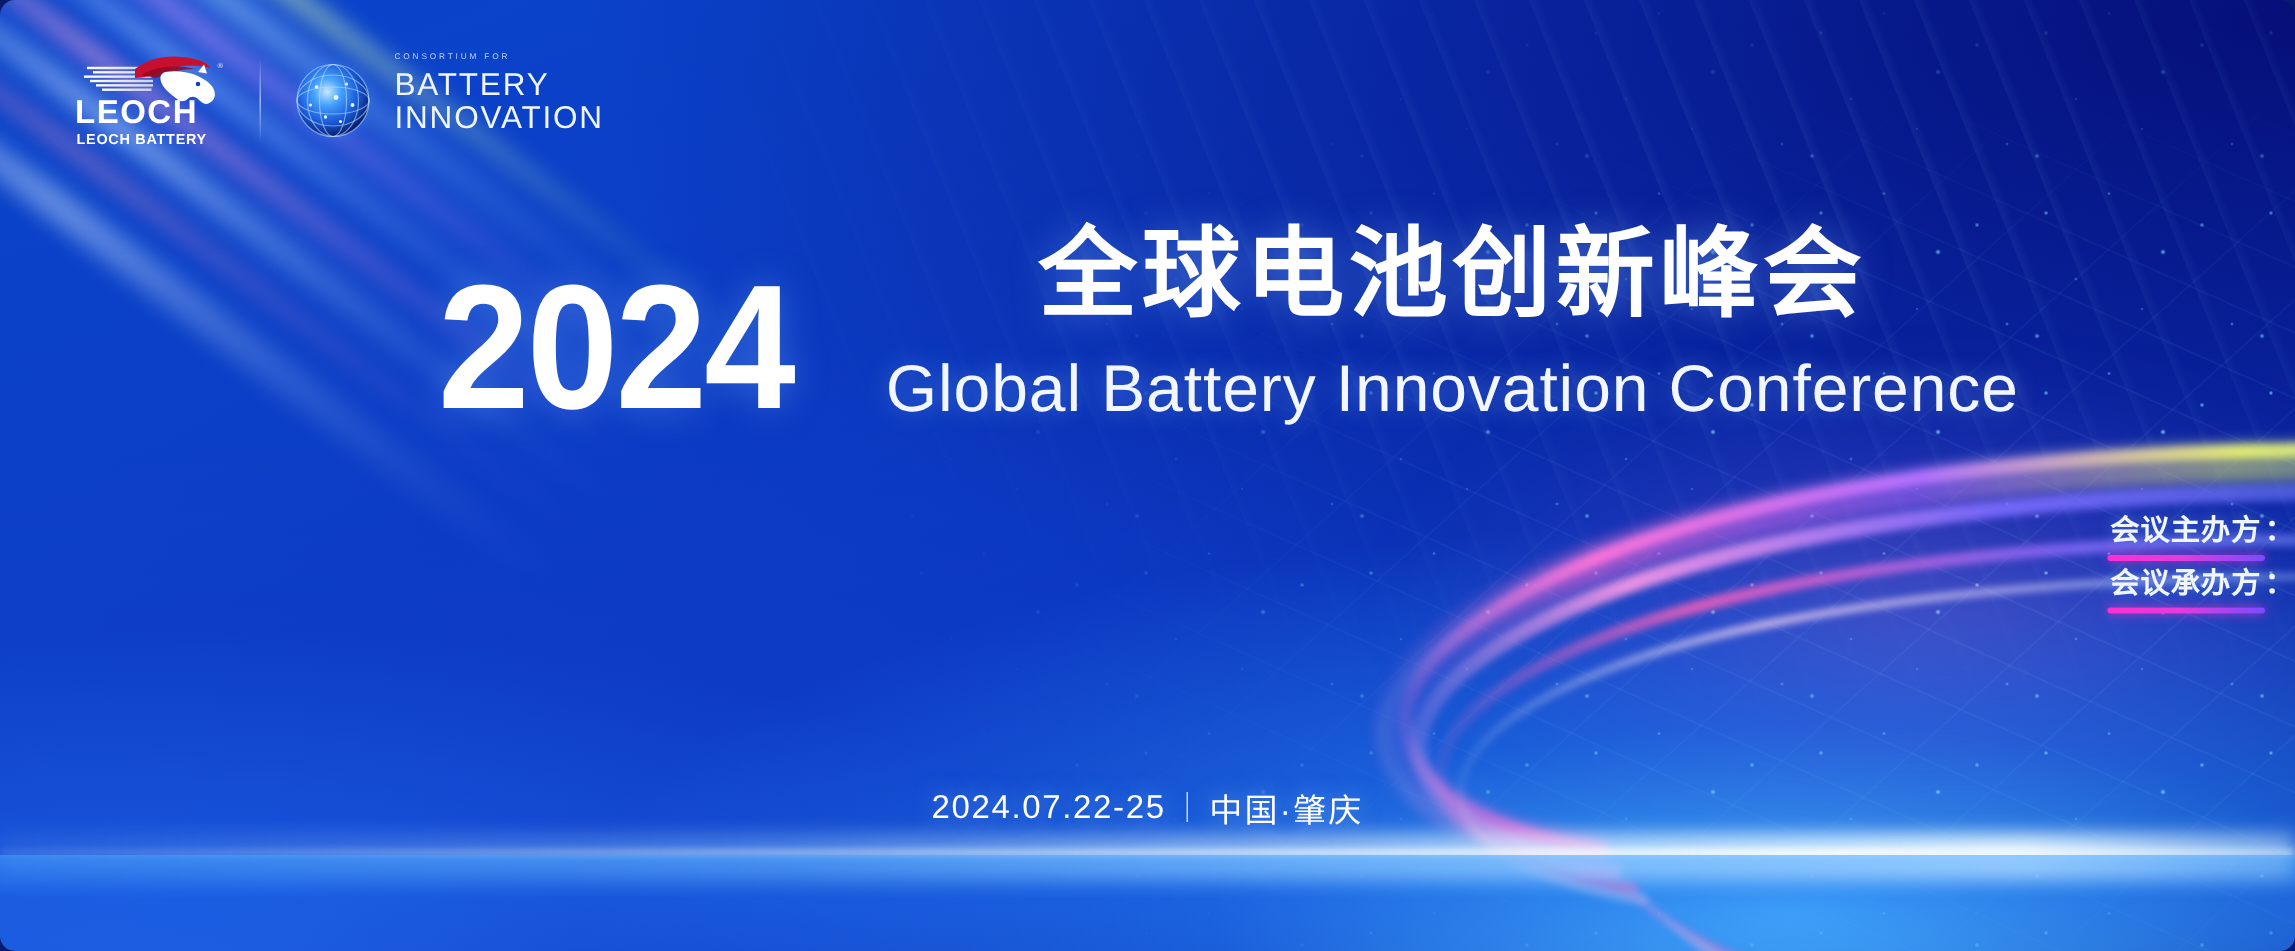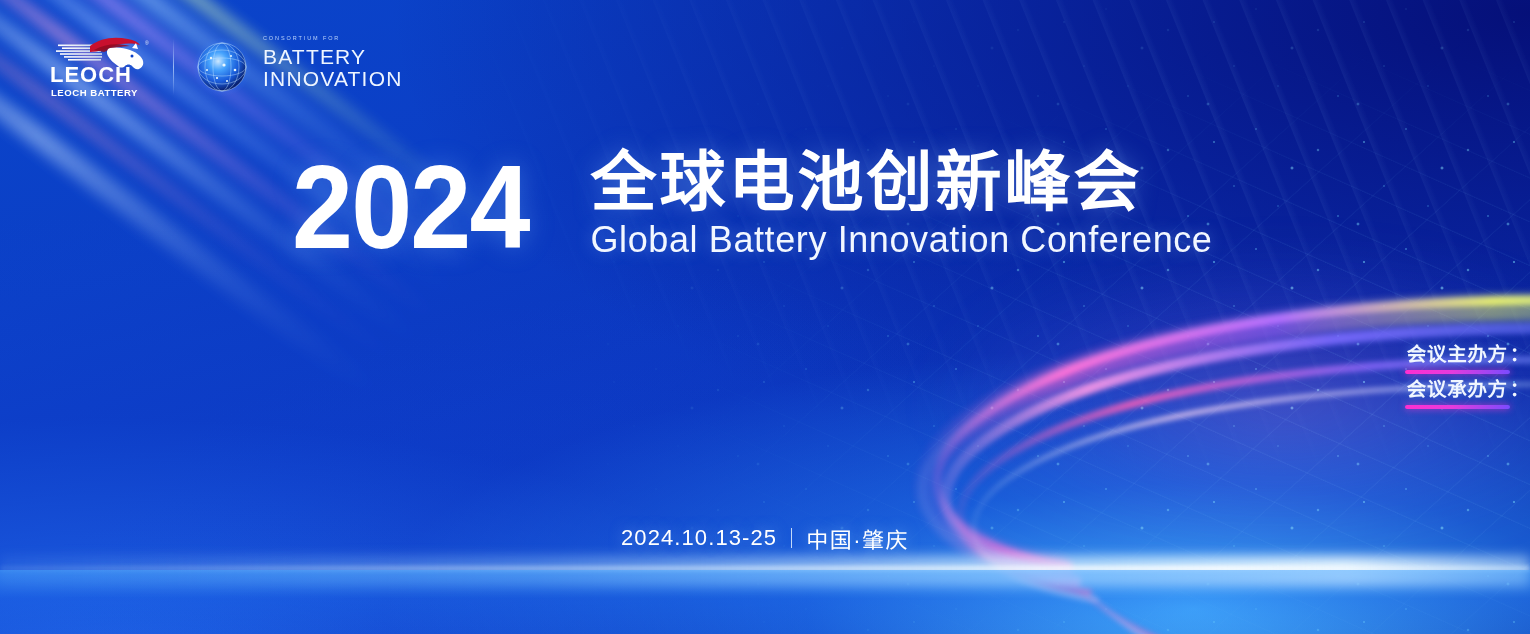--- a/index.html
+++ b/index.html
@@ -9,20 +9,21 @@
   .banner{
     position:relative;
     width:1530px;height:634px;
     overflow:hidden;
     font-family:"Liberation Sans","DejaVu Sans",sans-serif;
     background:
       radial-gradient(115% 90% at 78% 96%, rgba(70,175,255,.95) 0%, rgba(38,130,248,.55) 22%, rgba(16,70,220,.12) 46%, rgba(0,0,0,0) 66%),
       radial-gradient(130% 120% at 8% 108%, rgba(40,120,250,.75) 0%, rgba(18,70,215,.30) 35%, rgba(0,0,0,0) 62%),
       radial-gradient(120% 130% at 100% 2%, rgba(5,14,118,.96) 0%, rgba(7,24,140,.70) 28%, rgba(0,0,0,0) 62%),
       linear-gradient(160deg, #0a45cb 0%, #0b3fc6 26%, #0b36bd 50%, #0a2fae 72%, #0a2796 100%);
+    border-radius: 10px;
   }
 
   
   .layer{position:absolute;inset:0;pointer-events:none;}
 
   
   .rays{
     background:repeating-linear-gradient(68deg,
       rgba(150,200,255,0) 0px, rgba(150,200,255,0) 26px,
       rgba(155,205,255,.085) 27px, rgba(155,205,255,0) 34px);
@@ -119,25 +120,27 @@
   .year{
     font-size:118px;line-height:.92;font-weight:700;color:#ffffff;
     letter-spacing:-2px;transform:scaleX(.93);transform-origin:left bottom;
     text-shadow:0 0 26px rgba(130,190,255,.35);
   }
   .zh-en{display:flex;flex-direction:column;gap:2px;padding-bottom:2px;}
   .zh-title{
     font-size:66px;line-height:1.06;font-weight:700;color:#ffffff;letter-spacing:3px;
     text-shadow:0 0 24px rgba(140,195,255,.40);
     white-space:nowrap;
+    text-align:center;
   }
   .en-title{
-    font-size:36px;line-height:1.1;font-weight:400;color:#f2f7ff;letter-spacing:.6px;
+    font-size:44px;line-height:1.1;font-weight:400;color:#f2f7ff;letter-spacing:.6px;
     text-shadow:0 0 16px rgba(140,195,255,.45);
     white-space:nowrap;
+    margin-top:16px;
   }
 
   
   .orgs{position:absolute;left:0;right:0;top:338px;}
   .org-line{display:flex;justify-content:flex-end;align-items:baseline;white-space:nowrap;
     font-size:19.5px;color:#f0f6ff;letter-spacing:.7px;line-height:32px;
     text-shadow:0 0 10px rgba(120,180,255,.45);}
   .org-line.l1{padding-right:0;margin-left:30px;}
   .org-line.l2{margin-left:-6px;}
   .org-label{position:relative;font-weight:700;padding:0 2px 3px 2px;}
@@ -338,18 +341,18 @@
       <span class="org-label">会议主办方</span>
       <span class="org-colon">：</span>
     </div>
     <div class="org-line l2">
       <span class="org-label">会议承办方</span>
       <span class="org-colon">：</span>
     </div>
   </div>
 
   <div class="datebar">
-    <span>2024.10.13-25</span>
+    <span>2024.07.22-25</span>
     <span class="date-sep"></span>
     <span class="place">中国·肇庆</span>
   </div>
 
 </div>
 
 </body></html>

